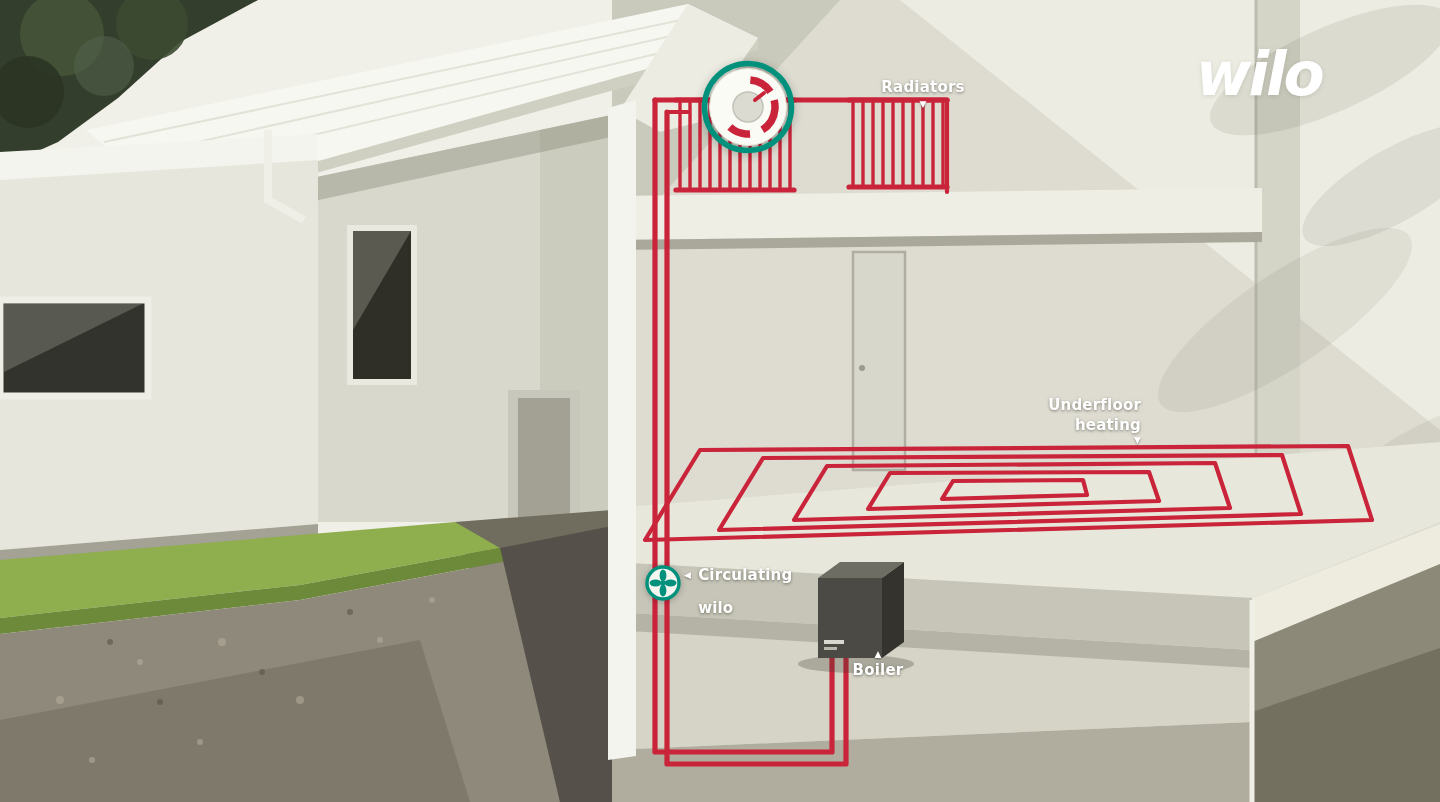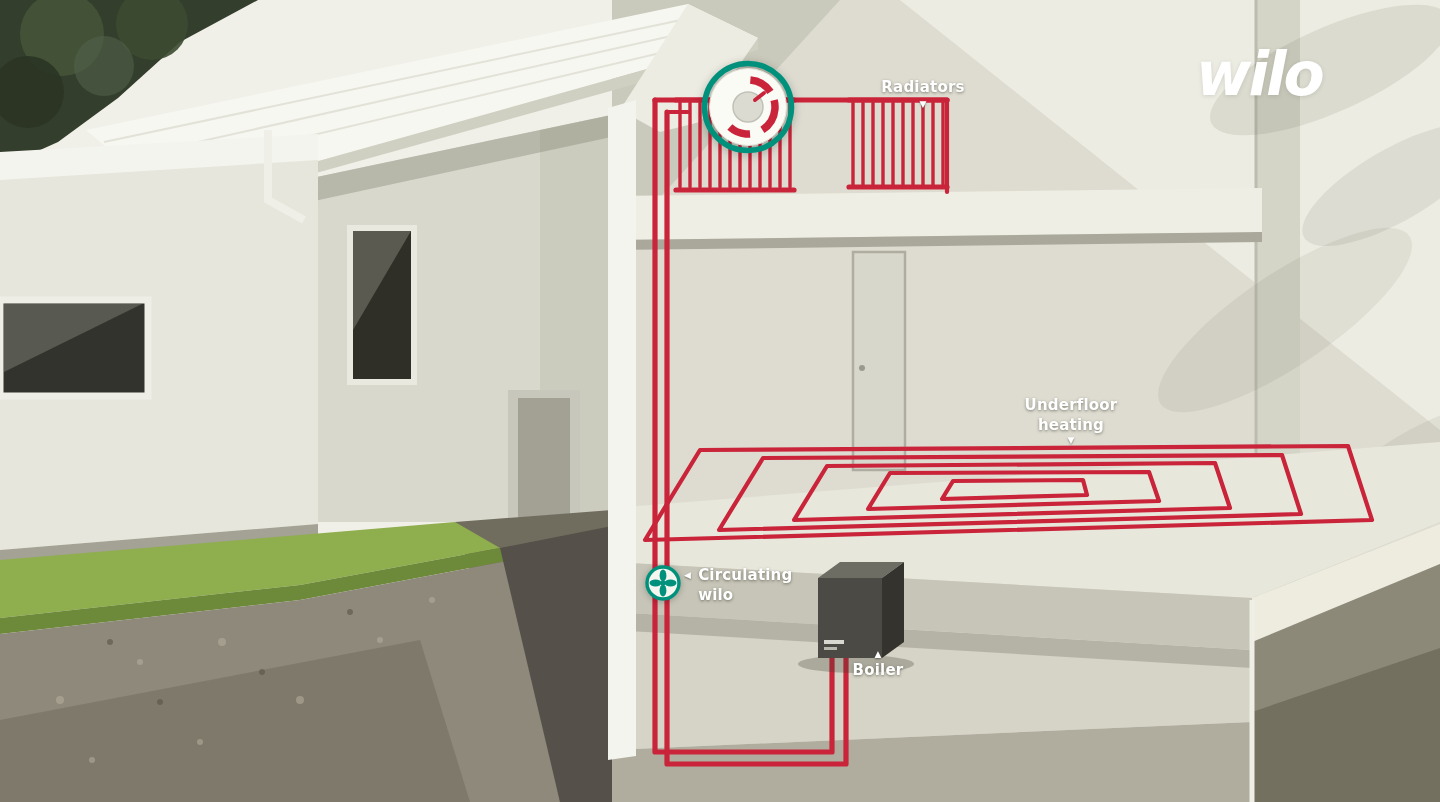--- a/index.html
+++ b/index.html
@@ -29,24 +29,24 @@
               filter:drop-shadow(0 2px 4px rgba(0,0,0,.25))}
   .pump{left:644px;top:564px;width:38px;height:38px;cursor:pointer;
         filter:drop-shadow(0 1px 3px rgba(0,0,0,.25))}
 
   
   .label{position:absolute;color:var(--label-white);font-weight:700;font-size:15px;
          letter-spacing:.2px;text-shadow:0 1px 3px rgba(45,45,35,.55);z-index:5}
   .txt{line-height:1.25;white-space:nowrap}
   .ptr{font-size:9px;line-height:1;text-shadow:0 1px 2px rgba(45,45,35,.55)}
   .lbl-radiators{left:858px;top:78px;width:130px;display:flex;flex-direction:column;align-items:center;gap:3px}
-  .lbl-underfloor{left:1001px;top:396px;width:140px;display:flex;flex-direction:column;align-items:center;gap:1px}
+  .lbl-underfloor{left:1001px;top:396px;width:140px;display:flex;flex-direction:column;align-items:flex-end;gap:1px}
   .lbl-pump{left:684px;top:566px;display:flex;align-items:flex-start;gap:7px}
   .lbl-pump .ptr{margin-top:5px}
-  .lbl-pump .col{display:flex;flex-direction:column;gap:1px}
+  .lbl-pump .col{display:flex;flex-direction:column;gap:14px}
   .lbl-boiler{left:840px;top:650px;width:76px;display:flex;flex-direction:column;align-items:center;gap:2px}
 
   
   .logo{position:absolute;left:1196px;top:44px;z-index:5;color:var(--label-white);
         font-size:60px;font-weight:700;font-style:italic;letter-spacing:-3px;line-height:1;
         text-shadow:0 1px 4px rgba(60,60,50,.15)}
 </style>
 </head>
 <body>
 

